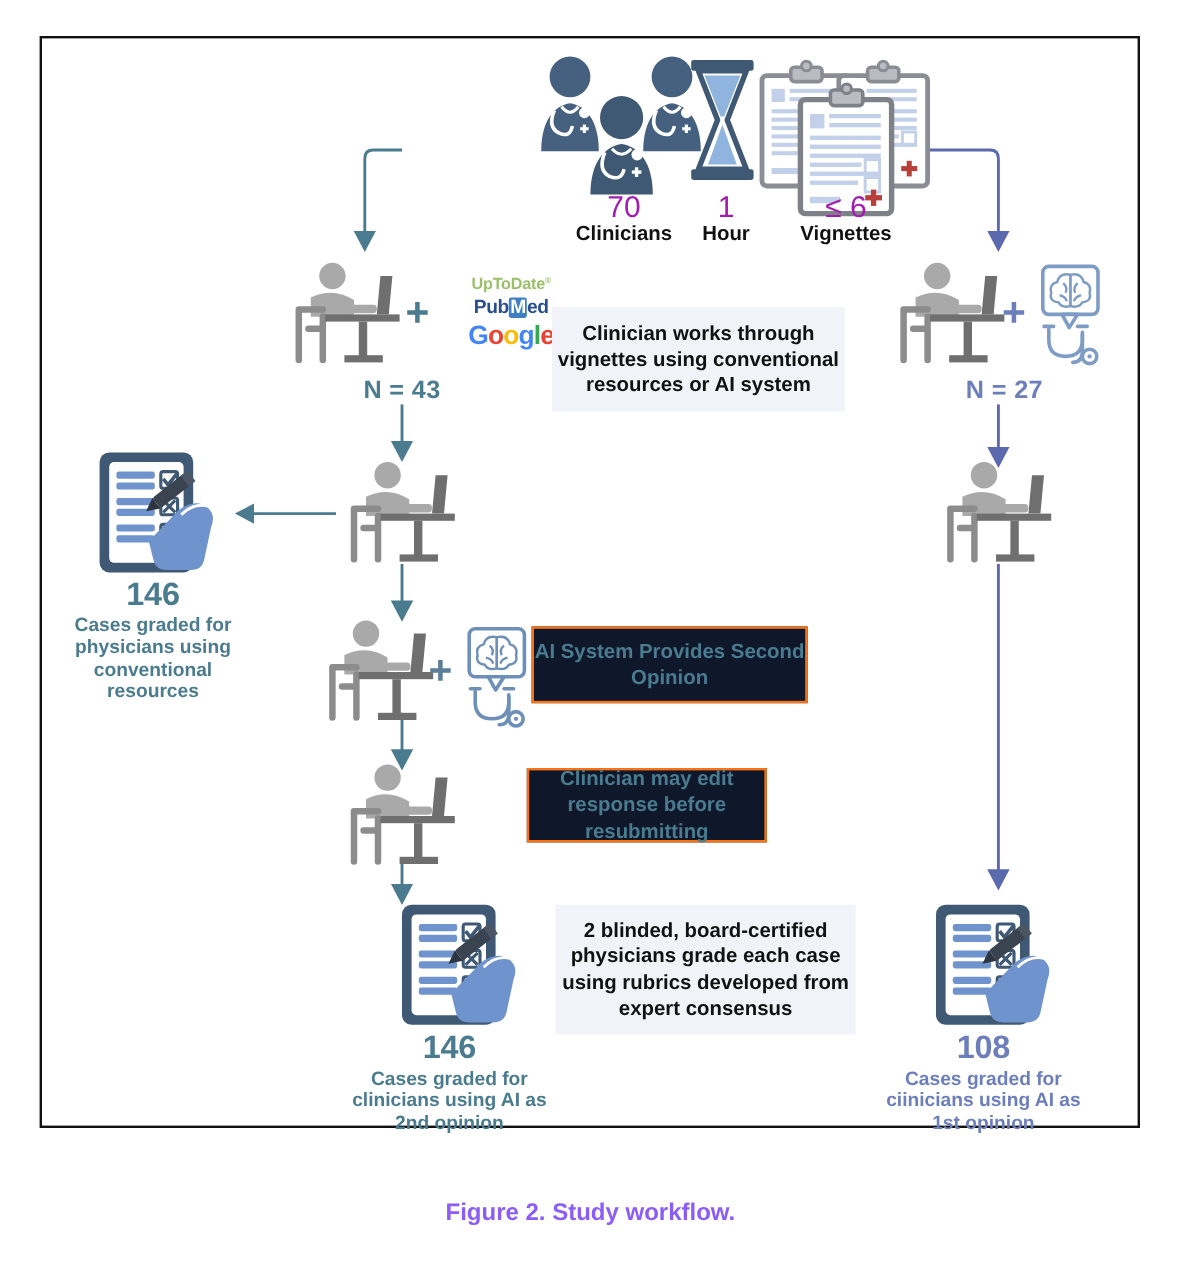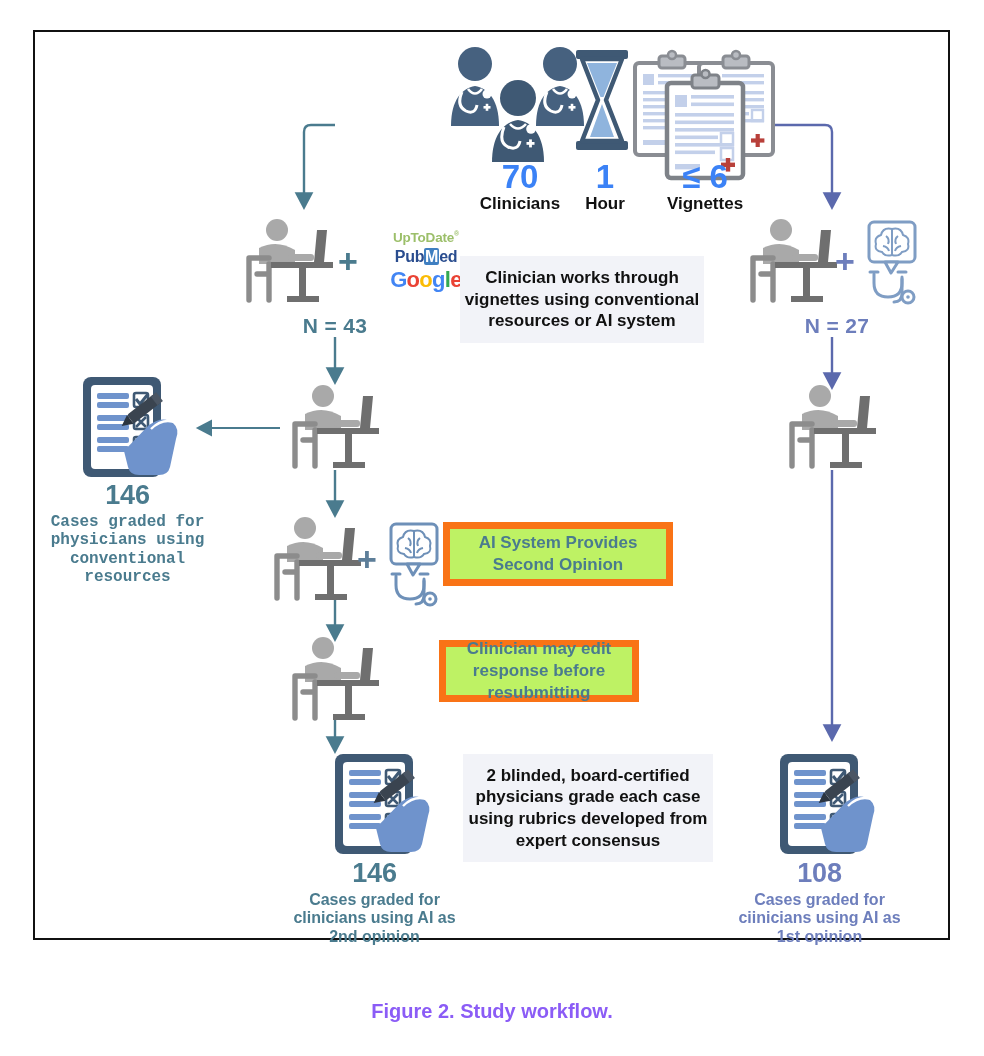--- a/index.html
+++ b/index.html
@@ -12,27 +12,27 @@
   .ctr{text-align:center;}
 
   
   .teal{color:#4a7b8e;}
   .periwinkle{color:#6d7ebc;}
   .blk{color:#111111;}
 
   .bignum{font-size:27px;font-weight:bold;line-height:1.02;letter-spacing:-0.2px;}
   .caplbl{font-size:16px;font-weight:bold;line-height:1.16;}
   .nlbl{font-size:21px;font-weight:bold;letter-spacing:0.3px;}
-  .statnum{font-size:33px;font-weight:bold;color:#3b82f6;line-height:1.05;}
+  .statnum{font-size:25px;font-weight:normal;color:#a21caf;line-height:1.05;}
   .statlbl{font-size:17px;font-weight:bold;color:#111;line-height:1.1;}
 
   
   .pbox{box-sizing:border-box;display:flex;align-items:center;justify-content:center;text-align:center;}
   .pbox-plain{background:#f2f3f8;}
-  .pbox-bord{background:#bef264;border:7px solid #f97316;}
+  .pbox-bord{background:#0f172a;border:2px solid #f97316;}
   .pbox-txt{font-size:17px;font-weight:bold;line-height:1.28;}
 
   .figcap{position:absolute;left:0;top:1000px;width:984px;text-align:center;
           font-size:20px;font-weight:bold;color:#8b5cf6;font-family:"Liberation Sans",sans-serif;}
 
   .plus{font-size:34px;font-weight:bold;color:#5b5b5b;line-height:1;}
   .plus-teal{color:#4a7b8e;}
   .plus-peri{color:#6d7ebc;}
 
   .logostack{line-height:1;}
@@ -426,21 +426,21 @@
     <div class="abs pbox pbox-bord" style="left:404px;top:608px;width:200px;height:62px;">
       <span class="pbox-txt teal">Clinician may edit response before resubmitting</span>
     </div>
 
     <div class="abs pbox pbox-plain" style="left:428px;top:722px;width:250px;height:108px;">
       <span class="pbox-txt blk">2 blinded, board-certified physicians grade each case using rubrics developed from expert consensus</span>
     </div>
 
     <div class="abs ctr" style="left:10px;top:450px;width:165px;">
       <div class="bignum teal">146</div>
-      <div class="caplbl teal" style="margin-top:3px;font-family:Liberation Mono, monospace;">Cases graded for physicians using conventional resources</div>
+      <div class="caplbl teal" style="margin-top:3px;">Cases graded for physicians using conventional resources</div>
     </div>
 
     <div class="abs ctr" style="left:257px;top:828px;width:165px;">
       <div class="bignum teal">146</div>
       <div class="caplbl teal" style="margin-top:3px;">Cases graded for clinicians using AI as 2nd opinion</div>
     </div>
 
     <div class="abs ctr" style="left:702px;top:828px;width:165px;">
       <div class="bignum periwinkle">108</div>
       <div class="caplbl periwinkle" style="margin-top:3px;">Cases graded for ciinicians using AI as 1st opinion</div>

